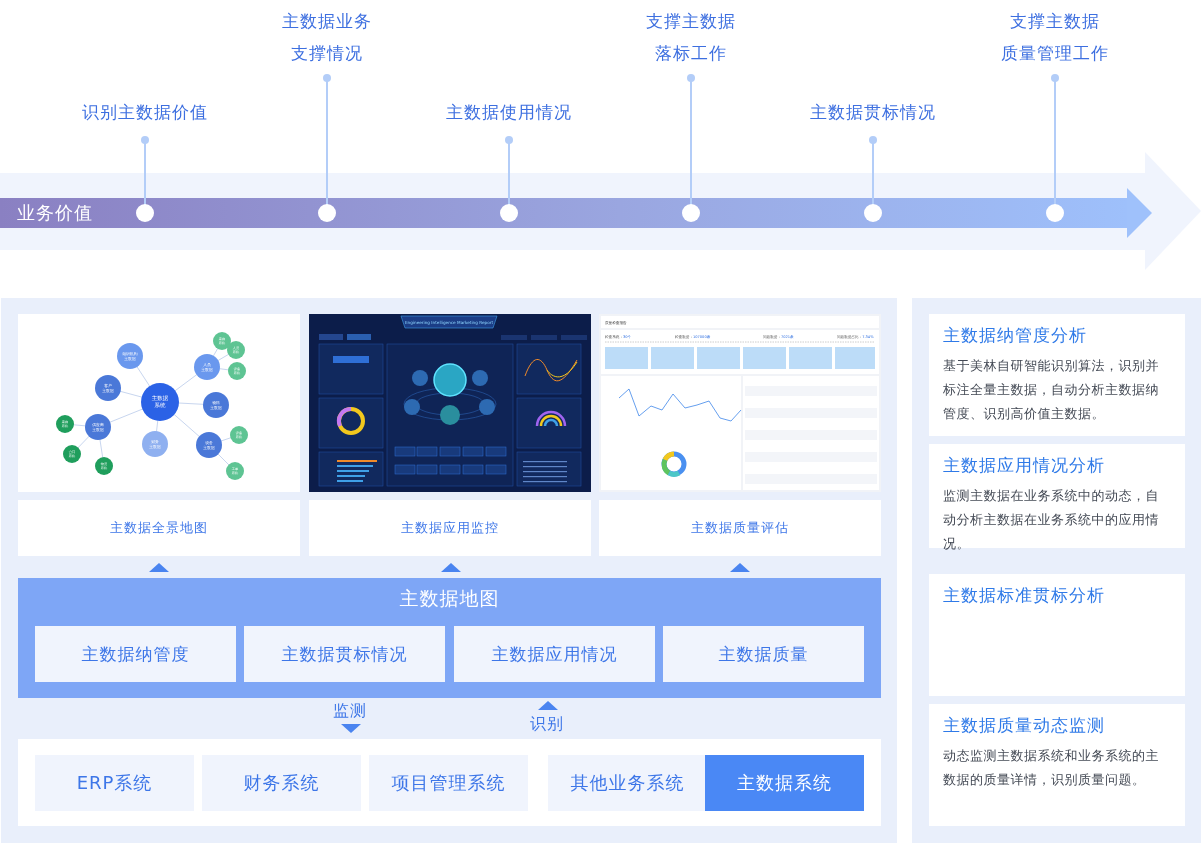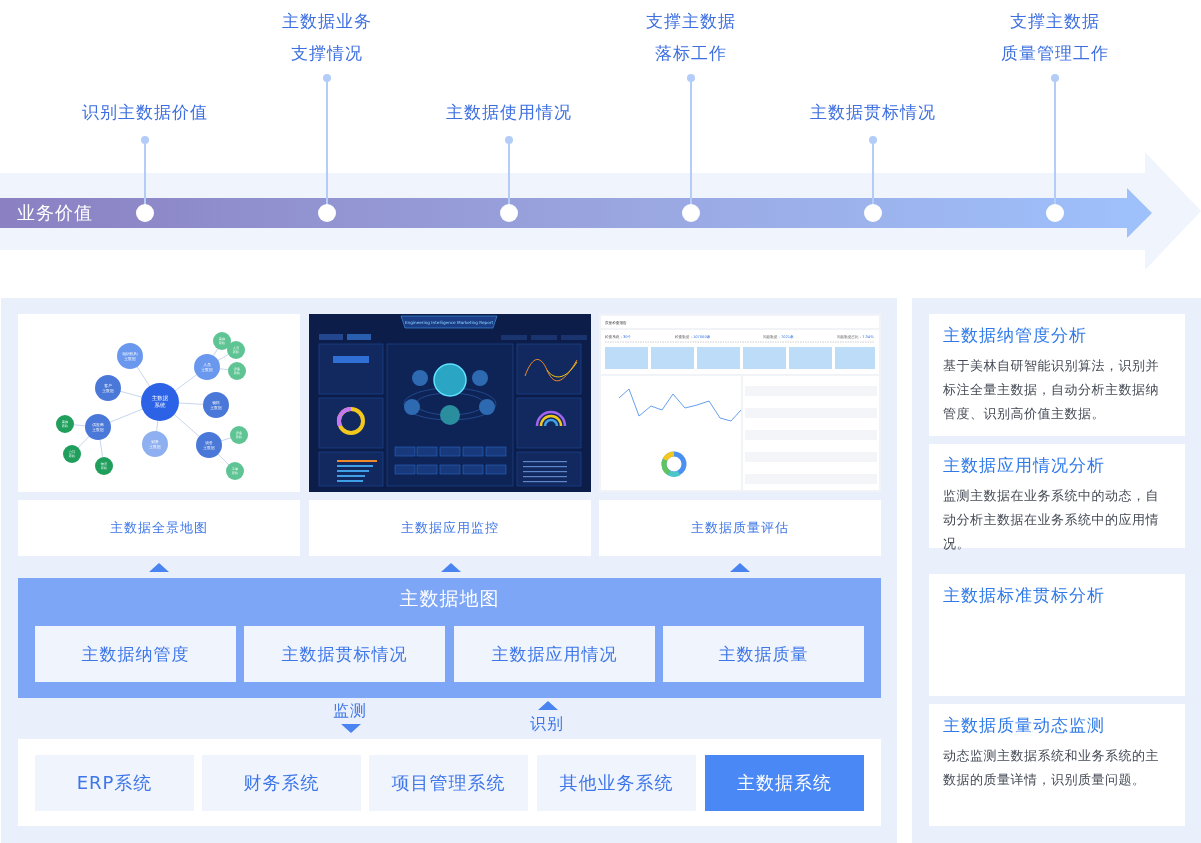--- a/index.html
+++ b/index.html
@@ -306,21 +306,21 @@
 
   <div class="flow-label" style="left:332px; top:403px;">监测</div>
   <div class="down-tri" style="left:340px; top:426px;"></div>
   <div class="up-tri" style="left:537px; top:403px;"></div>
   <div class="flow-label" style="left:529px; top:416px;">识别</div>
 
   <div class="sys-box">
     <div class="sys-cell" style="left:17px;">ERP系统</div>
     <div class="sys-cell" style="left:184px;">财务系统</div>
     <div class="sys-cell" style="left:351px;">项目管理系统</div>
-    <div class="sys-cell" style="left:519px;">其他业务系统</div>
+    <div class="sys-cell" style="left:530px;">其他业务系统</div>
     <div class="sys-cell active" style="left:687px;">主数据系统</div>
   </div>
 </div>
 
 <div class="right-panel">
   <div class="feat-card" style="top:16px; height:122px;">
     <div class="feat-title">主数据纳管度分析</div>
     <div class="feat-desc">基于美林自研智能识别算法，识别并标注全量主数据，自动分析主数据纳管度、识别高价值主数据。</div>
   </div>
   <div class="feat-card" style="top:146px; height:104px;">

